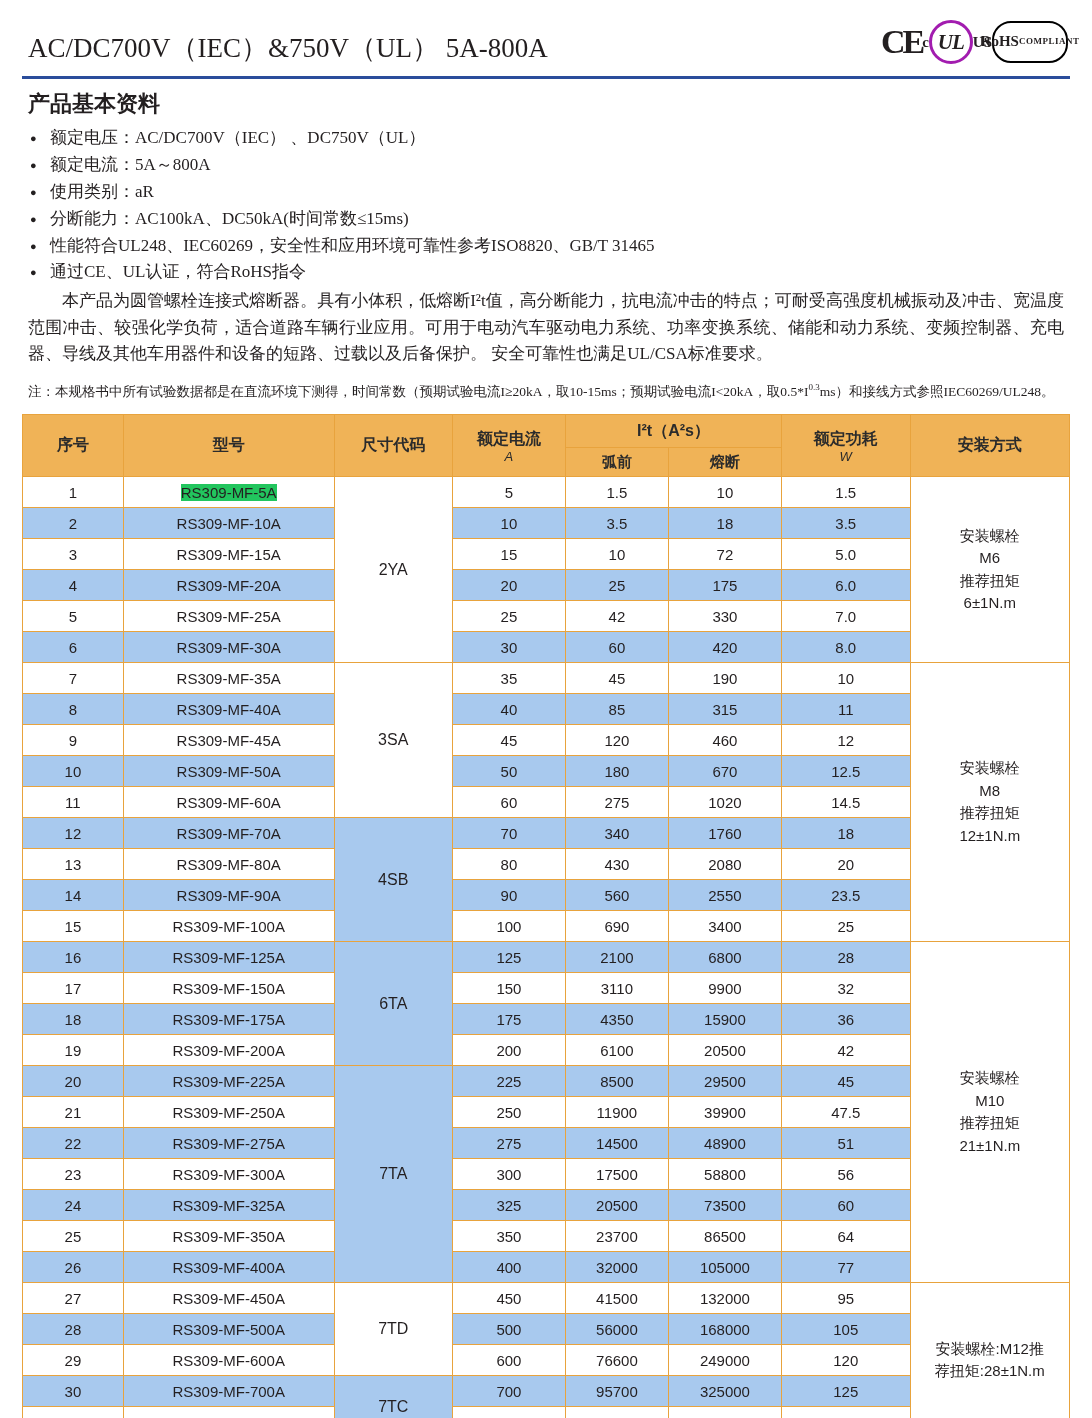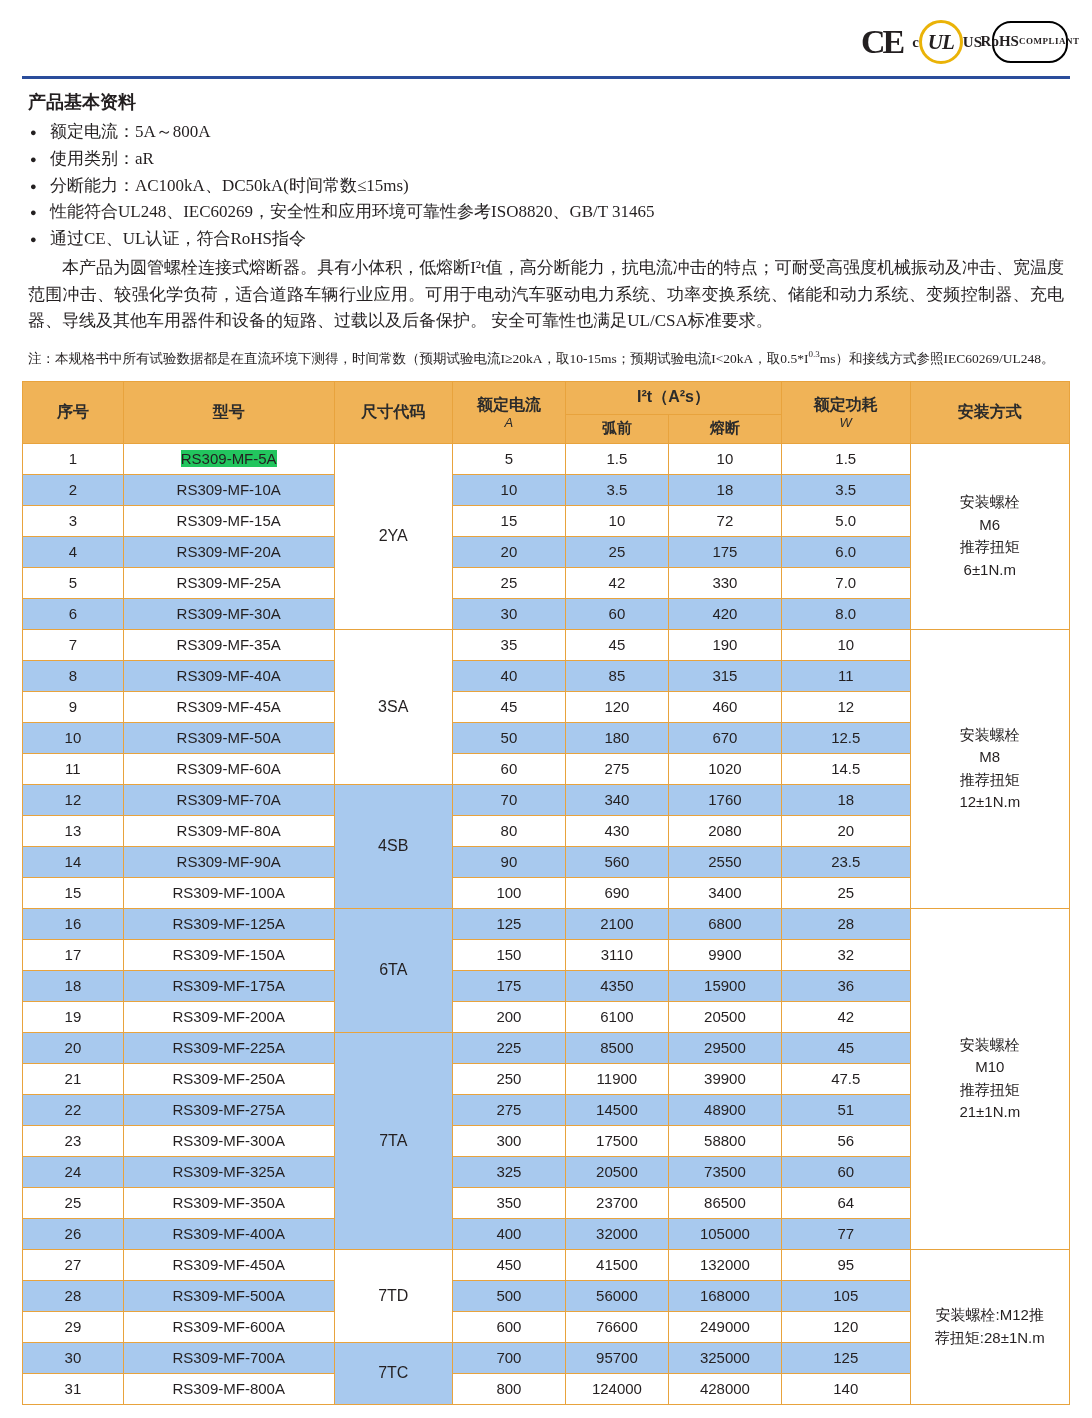--- a/index.html
+++ b/index.html
@@ -38,21 +38,20 @@
     letter-spacing: 0px;
     font-family: "Liberation Serif", serif;
     white-space: nowrap;
   }
   .cert-marks {
     position: absolute;
     right: 2px;
     top: 6px;
     display: flex;
     align-items: center;
-    gap: 10px;
     margin-left: 24px;
   }
   .ce-mark {
     font-size: 34px;
     font-weight: bold;
     font-family: "Liberation Serif", serif;
     letter-spacing: -3px;
     line-height: 40px;
   }
   .ul-mark {
@@ -60,21 +59,21 @@
     align-items: center;
     font-family: "Liberation Serif", serif;
   }
   .ul-mark .ul-c {
     font-size: 15px;
     font-weight: bold;
   }
   .ul-circle {
     width: 38px;
     height: 38px;
-    border: 3px solid #eab308;
+    border: 3px solid #a21caf;
     border-radius: 50%;
     display: flex;
     align-items: center;
     justify-content: center;
     font-size: 21px;
     font-weight: bold;
     font-style: italic;
     letter-spacing: -1px;
   }
   .ul-mark .ul-us {
@@ -94,24 +93,24 @@
   .rohs-mark .r1 { font-size: 15px; font-weight: bold; }
   .rohs-mark .r2 { font-size: 9px; font-weight: bold; letter-spacing: 0.5px; text-align: center; }
 
   
   .spec {
     margin: 10px 28px 0 28px;
     font-size: 17px;
     line-height: 1.55;
   }
   .spec h2 {
-    font-size: 18px;
+    font-size: 22px;
     margin: 0 0 2px 0;
     font-weight: bold;
-    font-family: Liberation Sans, sans-serif;
+    font-family: Liberation Mono, monospace;
   }
   .spec ul {
     list-style: none;
     margin: 0;
     padding: 0;
   }
   .spec li {
     position: relative;
     padding-left: 22px;
     font-size: 17px;
@@ -191,37 +190,39 @@
   }
   .hl { background: #22c55e; }
   .model-inner { display: inline-block; }
 </style>
 </head>
 <body>
 
 <div class="page">
 
   <div class="header">
+    <div class="header-title">AC/DC700V（IEC）&amp;750V（UL） 5A-800A</div>
     <div class="cert-marks">
       <div class="ce-mark">CE</div>
       <div class="ul-mark">
         <span class="ul-c">c</span>
         <span class="ul-circle">UL</span>
         <span class="ul-us">US</span>
       </div>
       <div class="rohs-mark">
         <span class="r1">RoHS</span>
         <span class="r2">COMPLIANT</span>
       </div>
     </div>
   </div>
 
   <div class="spec">
     <h2>产品基本资料</h2>
     <ul>
+      <li>额定电压：AC/DC700V（IEC） 、DC750V（UL）</li>
       <li>额定电流：5A～800A</li>
       <li>使用类别：aR</li>
       <li>分断能力：AC100kA、DC50kA(时间常数≤15ms)</li>
       <li>性能符合UL248、IEC60269，安全性和应用环境可靠性参考ISO8820、GB/T 31465</li>
       <li>通过CE、UL认证，符合RoHS指令</li>
     </ul>
     <div class="para">本产品为圆管螺栓连接式熔断器。具有小体积，低熔断I²t值，高分断能力，抗电流冲击的特点；可耐受高强度机械振动及冲击、宽温度范围冲击、较强化学负荷，适合道路车辆行业应用。可用于电动汽车驱动电力系统、功率变换系统、储能和动力系统、变频控制器、充电器、导线及其他车用器件和设备的短路、过载以及后备保护。 安全可靠性也满足UL/CSA标准要求。</div>
   </div>
 
   <div class="note">注：本规格书中所有试验数据都是在直流环境下测得，时间常数（预期试验电流I≥20kA，取10-15ms；预期试验电流I&lt;20kA，取0.5*I<sup>0.3</sup>ms）和接线方式参照IEC60269/UL248。</div>

